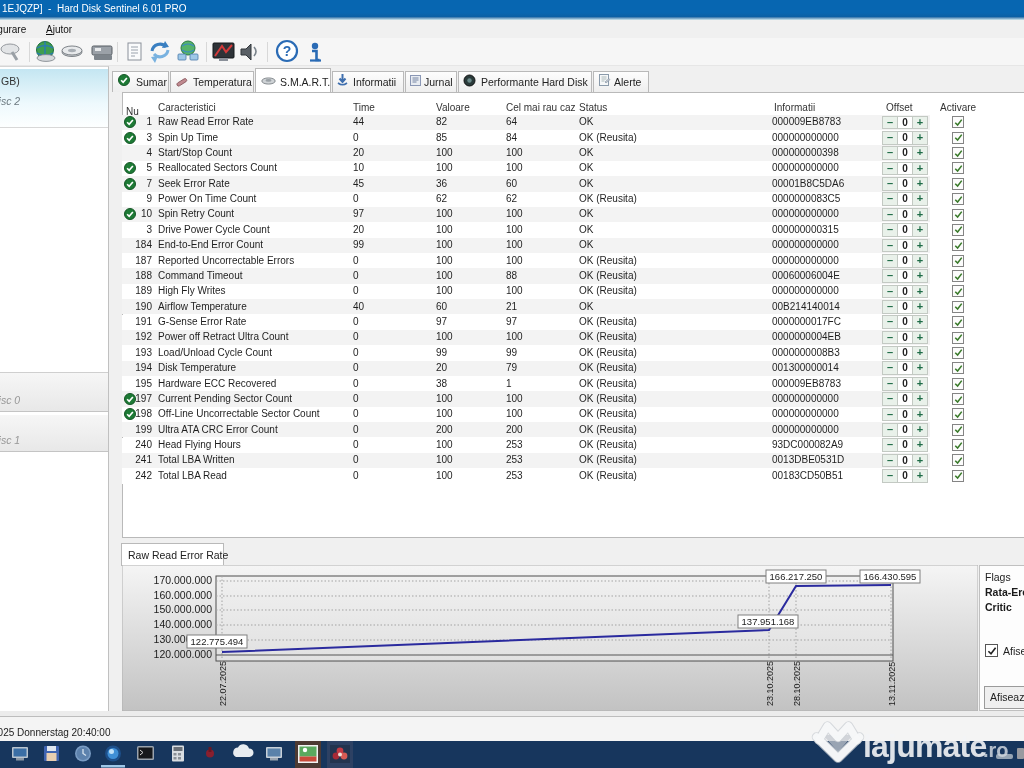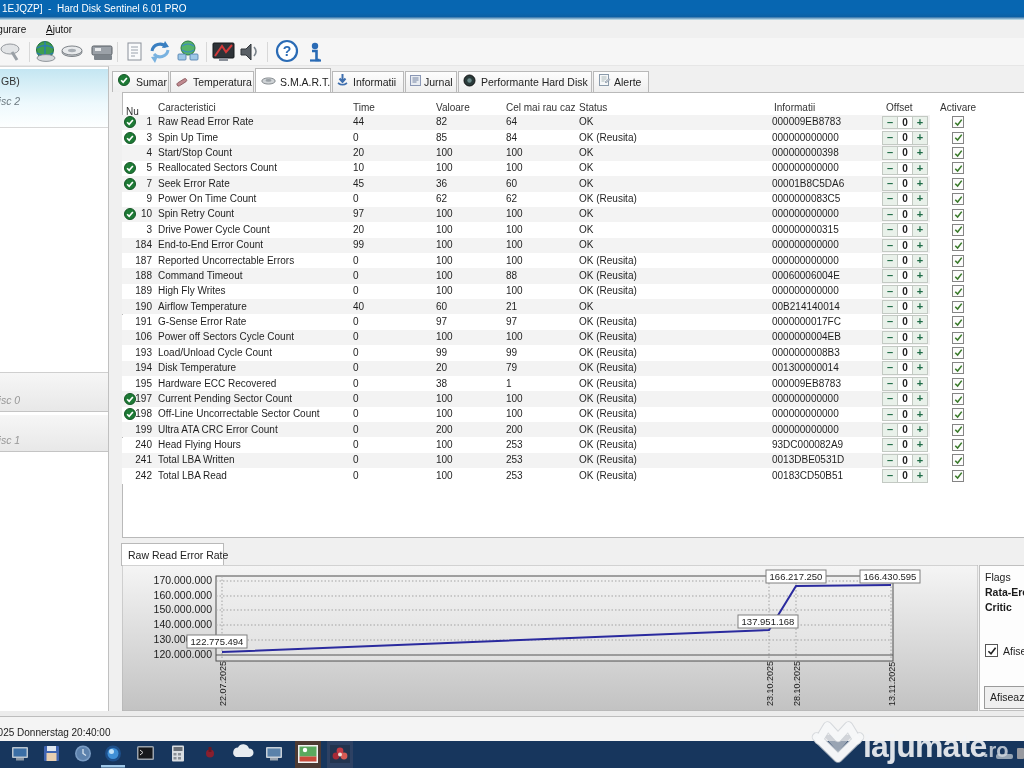--- a/index.html
+++ b/index.html
@@ -396,22 +396,22 @@
         <span class="oc minus">–</span>
         <span class="oc zero">0</span>
         <span class="oc plus">+</span>
       </div>
       <div class="cbx" style="top:223.1px">
         <svg style="position:absolute;left:0.5px;top:0.5px" width="9" height="9" viewBox="0 0 10 10">
           <path d="M1.4 5.2 L4 7.8 L8.6 1.8" stroke="#3a7a2a" stroke-width="1.7" fill="none"></path>
         </svg>
       </div>
 <div style="position:absolute;left:0;top:236.9px;width:808px;height:15.37px;background:#f3f3f3"></div>
-      <div class="t rnum" style="top:238.4px">106</div>
-      <div class="t" style="left:36px;top:238.4px">Power off Sectors Cycle Count</div>
+      <div class="t rnum" style="top:238.4px">192</div>
+      <div class="t" style="left:36px;top:238.4px">Power off Retract Ultra Count</div>
       <div class="t" style="left:231px;top:238.4px">0</div>
       <div class="t" style="left:314px;top:238.4px">100</div>
       <div class="t" style="left:384px;top:238.4px">100</div>
       <div class="t" style="left:457px;top:238.4px">OK (Reusita)</div>
       <div class="t info" style="left:650px;top:238.4px">0000000004EB</div>
       <div class="ofsgrp" style="top:237.7px">
         <span class="oc minus">–</span>
         <span class="oc zero">0</span>
         <span class="oc plus">+</span>
       </div>

